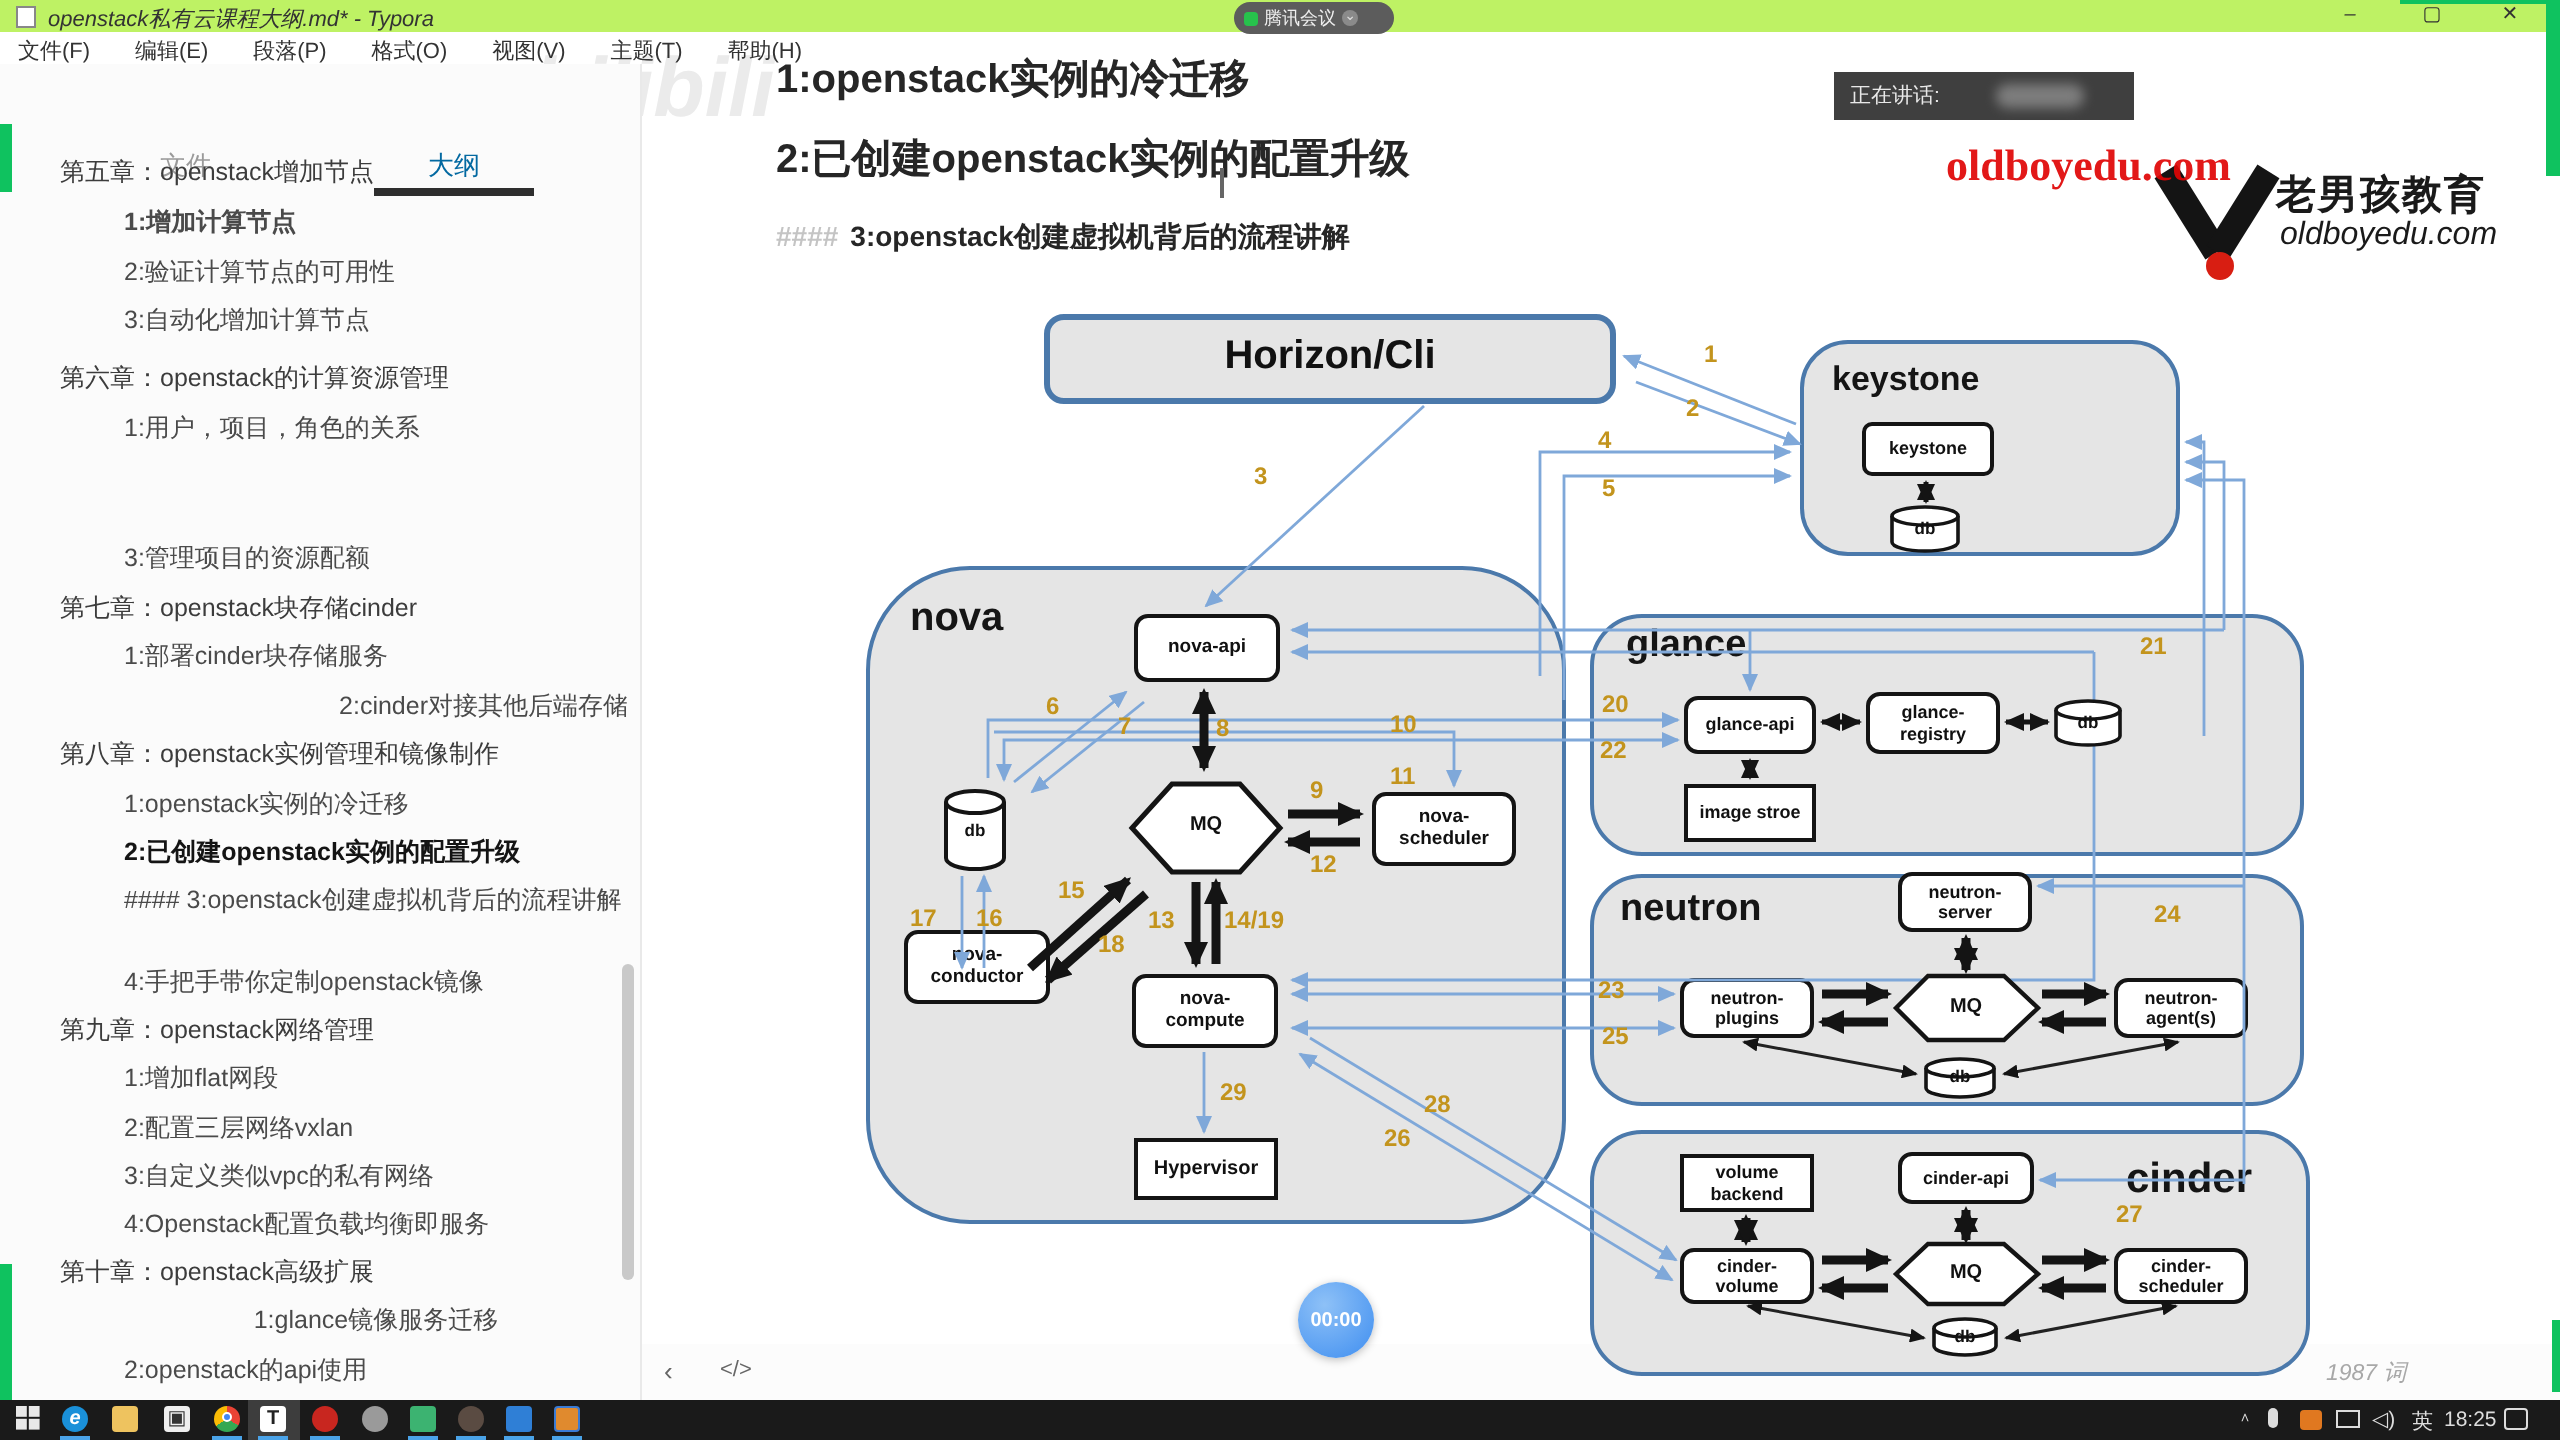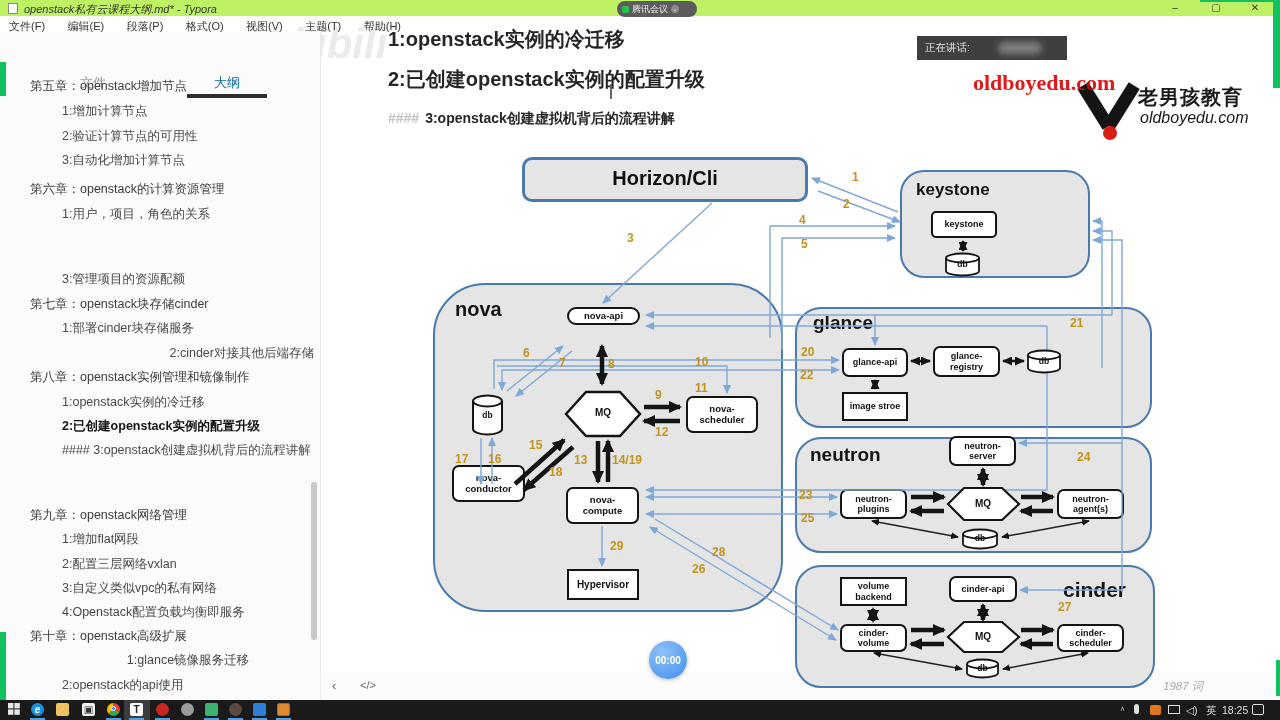--- a/index.html
+++ b/index.html
@@ -111,33 +111,34 @@
 <div class="green" style="left:1273px;top:0;width:7px;height:88px;"></div>
 <div class="green" style="left:1200px;top:0;width:80px;height:2px;"></div>
 <div class="green" style="left:1276px;top:660px;width:4px;height:36px;"></div>
 
 <div id="sidebar">
   <span class="tab" style="left:80px;color:#9a9a9a;">文件</span>
   <span class="tab" style="left:214px;color:#0369a1;">大纲</span>
   <div id="tab-underline"></div>
 
   <div class="oitem oc" style="top:46px;">第五章：openstack增加节点</div>
-  <div class="oitem oi" style="top:71px;">1:增加计算节点</div>
+  <div class="oitem oi" style="top:71px;font-weight:bold;">1:增加计算节点</div>
   <div class="oitem oi" style="top:96px;">2:验证计算节点的可用性</div>
   <div class="oitem oi" style="top:120px;">3:自动化增加计算节点</div>
   <div class="oitem oc" style="top:149px;">第六章：openstack的计算资源管理</div>
   <div class="oitem oi" style="top:174px;">1:用户，项目，角色的关系</div>
   <div class="oitem oi" style="top:239px;">3:管理项目的资源配额</div>
   <div class="oitem oc" style="top:264px;">第七章：openstack块存储cinder</div>
   <div class="oitem oi" style="top:288px;">1:部署cinder块存储服务</div>
   <div class="oitem oi" style="top:313px;text-align:right;">2:cinder对接其他后端存储</div>
   <div class="oitem oc" style="top:337px;">第八章：openstack实例管理和镜像制作</div>
   <div class="oitem oi" style="top:362px;">1:openstack实例的冷迁移</div>
   <div class="oitem oi obold" style="top:386px;">2:已创建openstack实例的配置升级</div>
   <div class="oitem oi" style="top:410px;">#### 3:openstack创建虚拟机背后的流程讲解</div>
+  <div class="oitem oi" style="top:451px;">4:手把手带你定制openstack镜像</div>
   <div class="oitem oc" style="top:475px;">第九章：openstack网络管理</div>
   <div class="oitem oi" style="top:499px;">1:增加flat网段</div>
   <div class="oitem oi" style="top:524px;">2:配置三层网络vxlan</div>
   <div class="oitem oi" style="top:548px;">3:自定义类似vpc的私有网络</div>
   <div class="oitem oi" style="top:572px;">4:Openstack配置负载均衡即服务</div>
   <div class="oitem oc" style="top:596px;">第十章：openstack高级扩展</div>
   <div class="oitem oi" style="top:620px;text-align:center;">1:glance镜像服务迁移</div>
   <div class="oitem oi" style="top:645px;">2:openstack的api使用</div>
 
   <div id="side-scroll"></div>
@@ -173,21 +174,21 @@
 
 <div class="container-box" style="left:795px;top:307px;width:357px;height:121px;"></div>
 <div class="sec-label" style="left:813px;top:312px;font-size:19px;">glance</div>
 
 <div class="container-box" style="left:795px;top:437px;width:357px;height:116px;"></div>
 <div class="sec-label" style="left:810px;top:444px;font-size:19px;">neutron</div>
 
 <div class="container-box" style="left:795px;top:565px;width:360px;height:123px;"></div>
 <div class="sec-label" style="left:1063px;top:578px;font-size:21px;">cinder</div>
 
-<div class="cbox" style="left:567px;top:307px;width:73px;height:18px;border-radius:14px;">nova-api</div>
+<div class="cbox" style="left:567px;top:307px;width:73px;height:34px;">nova-api</div>
 <div class="cbox" style="left:686px;top:396px;width:72px;height:37px;">nova-scheduler</div>
 <div class="cbox" style="left:452px;top:465px;width:73px;height:37px;">nova-conductor</div>
 <div class="cbox" style="left:566px;top:487px;width:73px;height:37px;">nova-compute</div>
 <div class="cbox sq" style="left:567px;top:569px;width:72px;height:31px;font-size:10px;">Hypervisor</div>
 <div class="cbox" style="left:931px;top:211px;width:66px;height:27px;font-size:9px;border-radius:5px;">keystone</div>
 <div class="cbox" style="left:842px;top:348px;width:66px;height:29px;font-size:9px;">glance-api</div>
 <div class="cbox" style="left:933px;top:346px;width:67px;height:31px;font-size:9px;">glance-registry</div>
 <div class="cbox sq" style="left:842px;top:392px;width:66px;height:29px;font-size:9px;">image stroe</div>
 <div class="cbox" style="left:949px;top:436px;width:67px;height:30px;font-size:9px;">neutron-server</div>
 <div class="cbox" style="left:840px;top:489px;width:67px;height:30px;font-size:9px;">neutron-plugins</div>

